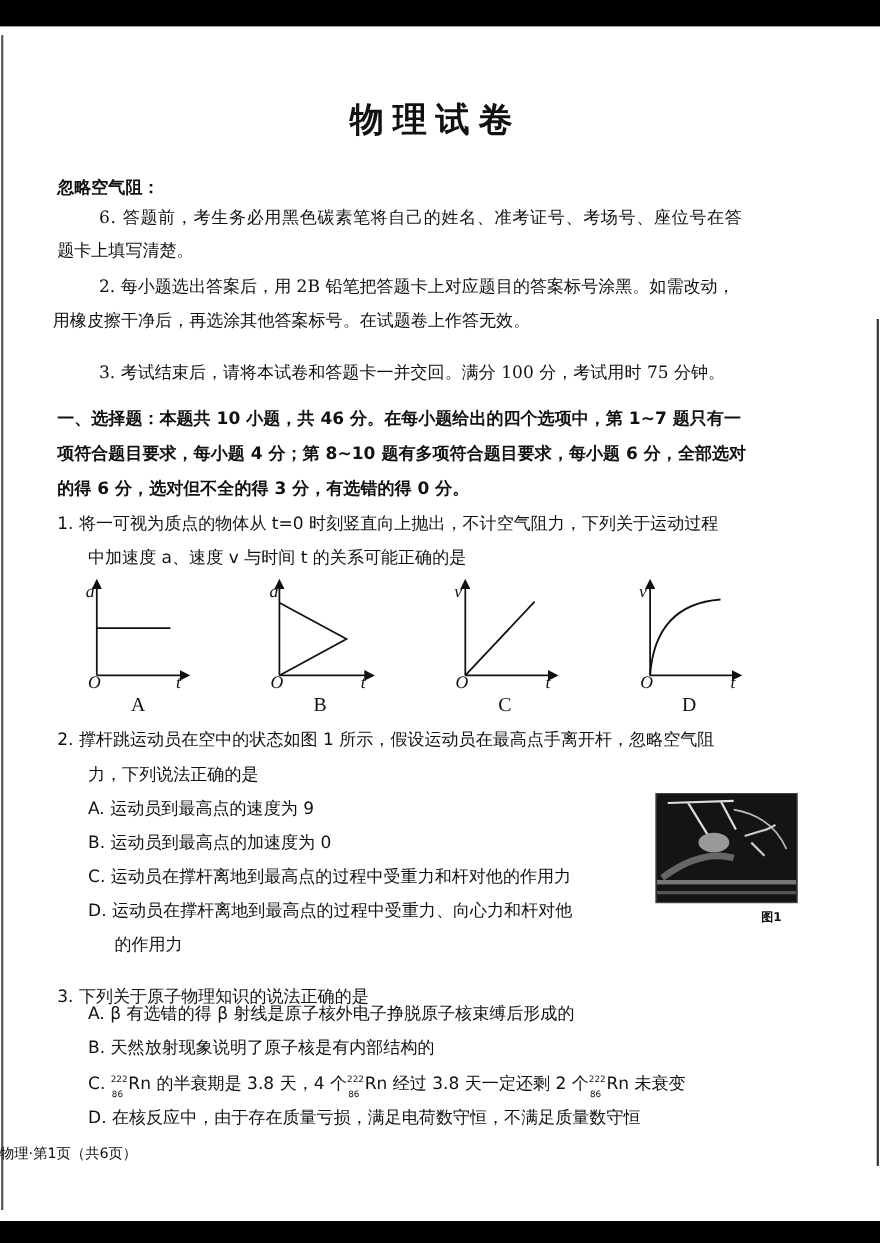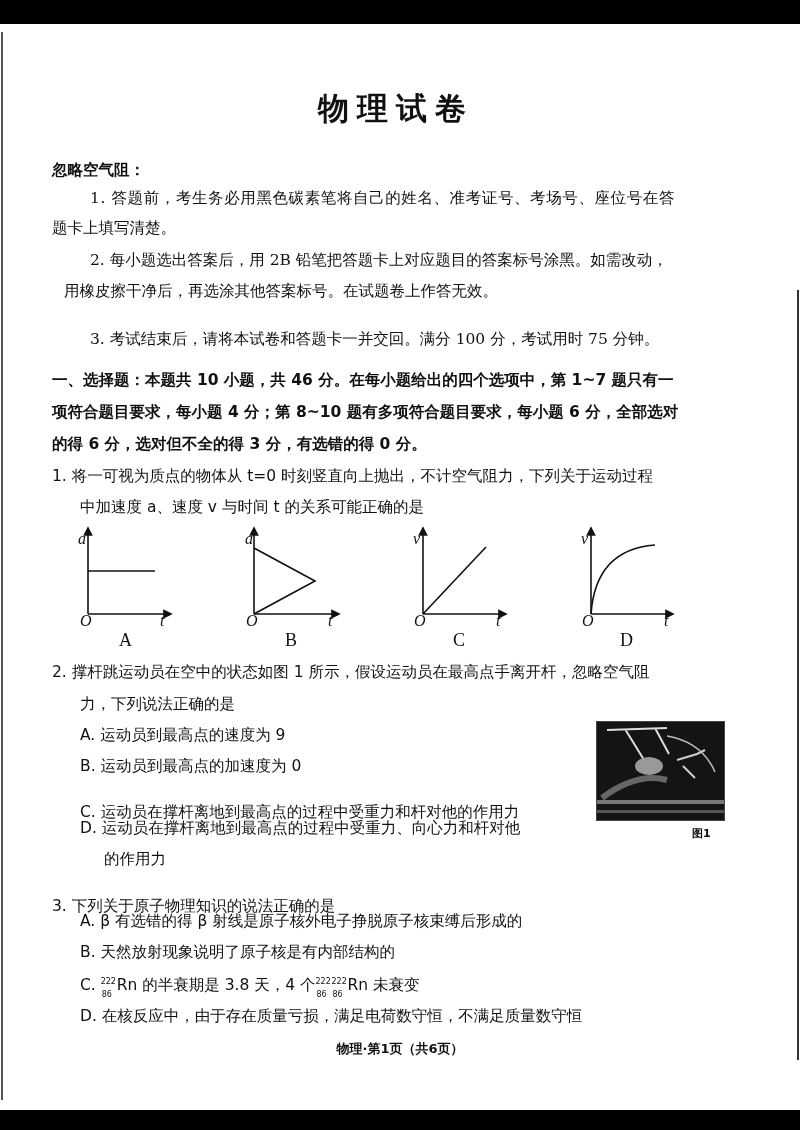--- a/index.html
+++ b/index.html
@@ -14,41 +14,41 @@
            font-weight:bold; letter-spacing:8px; font-family:Liberation Serif, serif; }
   .line { position:absolute; left:0; font-size:15.5px; line-height:20px; white-space:nowrap; }
   .bold { font-weight:bold; font-family:"DejaVu Sans","Liberation Sans",sans-serif; }
   .sans { font-family:"DejaVu Sans","Liberation Sans",sans-serif; font-weight:bold; font-size:15.5px; }
   .graphs { position:absolute; left:0; top:0; width:800px; height:1130px; pointer-events:none; }
   .glabel { position:absolute; font-size:16px; font-family:"Liberation Serif",serif; }
   .photo { position:absolute; left:596px; top:721px; width:127px; height:98px; background:#111;
            border:1px solid #444; overflow:hidden; }
   .caption { position:absolute; left:648px; top:826px; font-size:11px; font-weight:bold;
              font-family:"DejaVu Sans",sans-serif;padding-left:44px; }
-  .footer { position:absolute; left:0; top:1040px; width:800px; text-align:center; font-size:13px;
-            font-weight:bold; font-family:"DejaVu Sans",sans-serif; }
+  .footer { position:absolute; left:0; top:1040px; width:800px; text-align:left; font-size:13px;
+            font-weight:normal; font-family:"DejaVu Sans",sans-serif; }
   .nuc { display:inline-block; position:relative; width:16px; height:20px; vertical-align:top; }
   .nuc .sup { position:absolute; left:0; top:-3px; font-size:8px; }
   .nuc .sub { position:absolute; left:1px; top:10px; font-size:8px; }
 </style>
 </head>
 <body>
 
 <div class="topbar"></div>
 <div class="page"></div>
 <div class="edge-left"></div>
 <div class="edge-right"></div>
 
 <div class="title">物理试卷</div>
 
 <div class="line bold" style="left:52px;top:160px;">忽略空气阻：</div>
-<div class="line" style="left:90px;top:188px;letter-spacing:0.6px;">1. 答题前，考生务必用黑色碳素笔将自己的姓名、准考证号、考场号、座位号在答</div>
+<div class="line" style="left:90px;top:188px;letter-spacing:0.6px;">6. 答题前，考生务必用黑色碳素笔将自己的姓名、准考证号、考场号、座位号在答</div>
 <div class="line" style="left:52px;top:218px;">题卡上填写清楚。</div>
 <div class="line" style="left:90px;top:250px;">2. 每小题选出答案后，用 2B 铅笔把答题卡上对应题目的答案标号涂黑。如需改动，</div>
-<div class="line" style="left:64px;top:281px;">用橡皮擦干净后，再选涂其他答案标号。在试题卷上作答无效。</div>
+<div class="line" style="left:48px;top:281px;">用橡皮擦干净后，再选涂其他答案标号。在试题卷上作答无效。</div>
 <div class="line" style="left:90px;top:312px;margin-top:17px;">3. 考试结束后，请将本试卷和答题卡一并交回。满分 100 分，考试用时 75 分钟。</div>
 
 <div class="line sans" style="left:52px;top:370px;">一、选择题：本题共 10 小题，共 46 分。在每小题给出的四个选项中，第 1~7 题只有一</div>
 <div class="line sans" style="left:52px;top:402px;">项符合题目要求，每小题 4 分；第 8~10 题有多项符合题目要求，每小题 6 分，全部选对</div>
 <div class="line sans" style="left:52px;top:434px;">的得 6 分，选对但不全的得 3 分，有选错的得 0 分。</div>
 
 <div class="line sans" style="left:52px;top:466px;font-weight:normal;">1. 将一可视为质点的物体从 t=0 时刻竖直向上抛出，不计空气阻力，下列关于运动过程</div>
 <div class="line sans" style="left:80px;top:497px;font-weight:normal;">中加速度 a、速度 v 与时间 t 的关系可能正确的是</div>
 
 <svg class="graphs" width="800" height="1130">
@@ -100,21 +100,21 @@
 
 <div class="glabel" style="left:581px;top:530px;font-style:italic;">v</div>
 <div class="glabel" style="left:582px;top:612px;font-style:italic;">O</div>
 <div class="glabel" style="left:664px;top:612px;font-style:italic;">t</div>
 <div class="glabel" style="left:620px;top:630px;font-size:18px;">D</div>
 
 <div class="line sans" style="left:52px;top:662px;font-weight:normal;">2. 撑杆跳运动员在空中的状态如图 1 所示，假设运动员在最高点手离开杆，忽略空气阻</div>
 <div class="line sans" style="left:80px;top:694px;font-weight:normal;">力，下列说法正确的是</div>
 <div class="line sans" style="left:80px;top:725px;font-weight:normal;">A. 运动员到最高点的速度为 9</div>
 <div class="line sans" style="left:80px;top:756px;font-weight:normal;">B. 运动员到最高点的加速度为 0</div>
-<div class="line sans" style="left:80px;top:787px;font-weight:normal;margin-top:15px;">C. 运动员在撑杆离地到最高点的过程中受重力和杆对他的作用力</div>
+<div class="line sans" style="left:80px;top:787px;font-weight:normal;">C. 运动员在撑杆离地到最高点的过程中受重力和杆对他的作用力</div>
 <div class="line sans" style="left:80px;top:818px;font-weight:normal;">D. 运动员在撑杆离地到最高点的过程中受重力、向心力和杆对他</div>
 <div class="line sans" style="left:104px;top:849px;font-weight:normal;">的作用力</div>
 
 <div class="photo">
   <svg width="127" height="98">
     <rect width="127" height="98" fill="#141414"></rect>
     <path d="M10,8 L70,6 M28,7 L52,46 M58,6 L72,32" stroke="#ddd" stroke-width="2" fill="none"></path>
     <path d="M70,14 Q105,20 118,50" stroke="#bbb" stroke-width="1.5" fill="none"></path>
     <ellipse cx="52" cy="44" rx="14" ry="9" fill="#999"></ellipse>
     <path d="M80,38 L100,32 L108,28 M86,44 L98,56" stroke="#ccc" stroke-width="2" fill="none"></path>
@@ -122,19 +122,19 @@
     <rect x="0" y="78" width="127" height="4" fill="#777"></rect>
     <rect x="0" y="88" width="127" height="3" fill="#555"></rect>
   </svg>
 </div>
 <div class="caption">图1</div>
 
 <div class="line sans" style="left:52px;top:896px;font-weight:normal;">3. 下列关于原子物理知识的说法正确的是</div>
 <div class="line sans" style="left:80px;top:911px;font-weight:normal;">A. β 有选错的得 β 射线是原子核外电子挣脱原子核束缚后形成的</div>
 <div class="line sans" style="left:80px;top:942px;font-weight:normal;">B. 天然放射现象说明了原子核是有内部结构的</div>
 <div class="line sans" style="left:80px;top:975px;font-weight:normal;">
-  <span>C. </span><span class="nuc"><span class="sup">222</span><span class="sub">86</span></span><span>Rn 的半衰期是 3.8 天，4 个</span><span class="nuc"><span class="sup">222</span><span class="sub">86</span></span><span class="nuc"><span class="sup">222</span><span class="sub">86</span></span><span>Rn 未衰变</span>
+  <span>C. </span><span class="nuc"><span class="sup">222</span><span class="sub">86</span></span><span>Rn 的半衰期是 3.8 天，4 个</span><span class="nuc"><span class="sup">222</span><span class="sub">86</span></span><span>Rn 经过 3.8 天一定还剩 2 个</span><span class="nuc"><span class="sup">222</span><span class="sub">86</span></span><span>Rn 未衰变</span>
 </div>
 <div class="line sans" style="left:80px;top:1006px;font-weight:normal;">D. 在核反应中，由于存在质量亏损，满足电荷数守恒，不满足质量数守恒</div>
 
 <div class="footer">物理·第1页（共6页）</div>
 
 <div class="bottombar"></div>
 
 </body></html>

